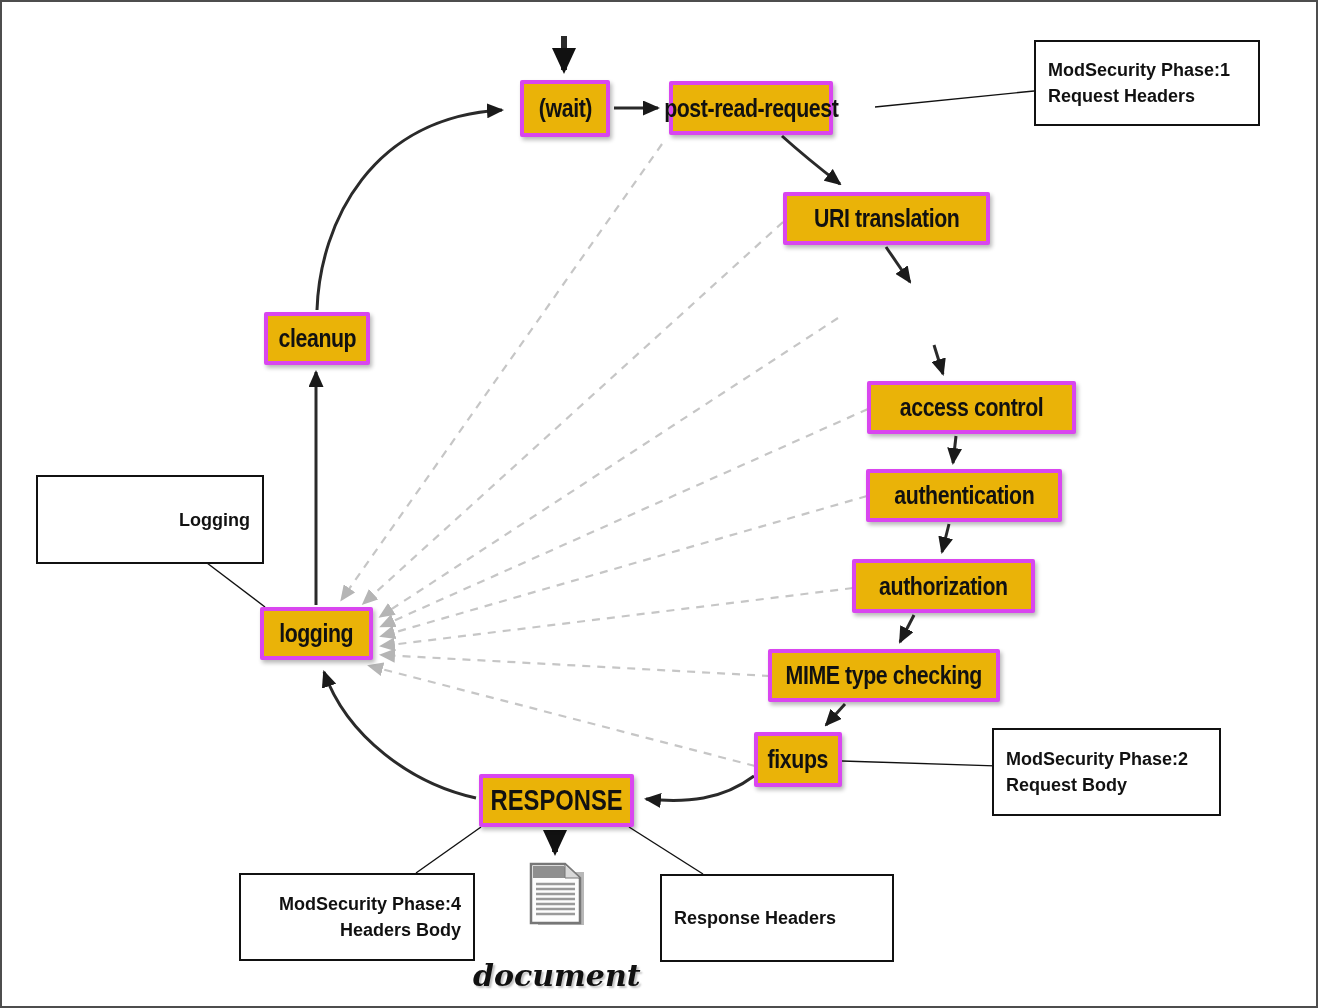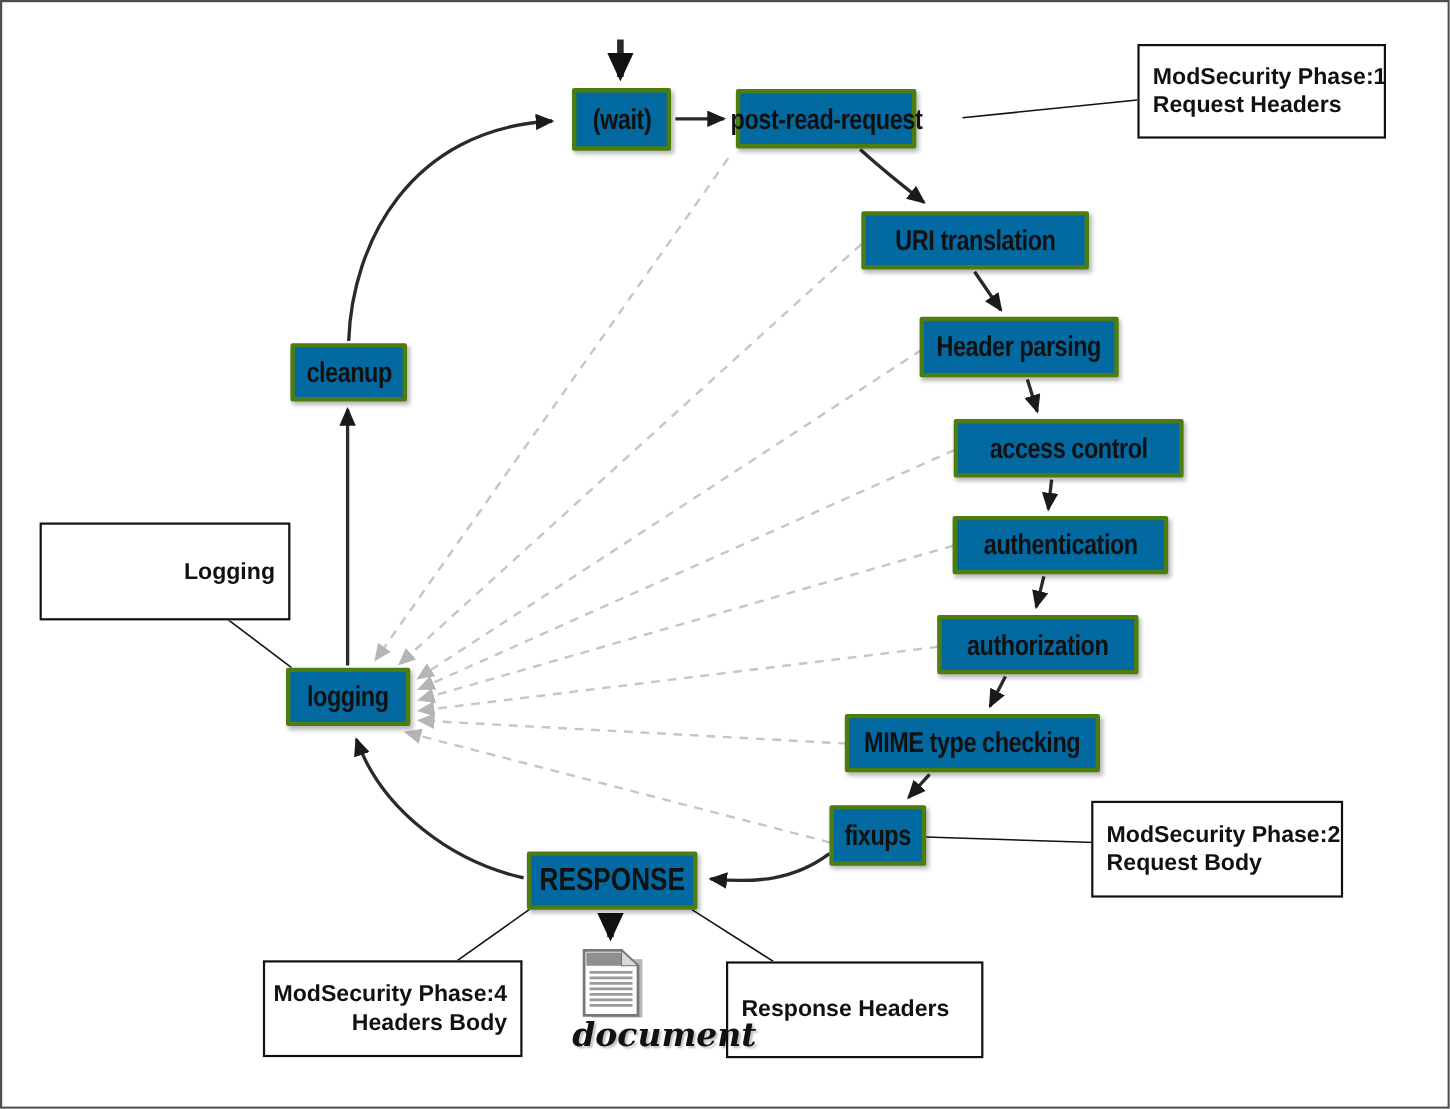--- a/index.html
+++ b/index.html
@@ -9,22 +9,22 @@
     background:#ffffff;
     border:2px solid #4d4d4d;
     box-sizing:border-box;
     overflow:hidden;
     font-family:"Liberation Sans", sans-serif;
   }
   #wires{position:absolute;left:0;top:0;width:1318px;height:1008px;}
   .node{
     position:absolute;
     box-sizing:border-box;
-    background:#0369a1;
-    border:4px solid #4d7c0f;
+    background:#eab308;
+    border:4px solid #d946ef;
     border-radius:2px;
     display:flex;align-items:center;justify-content:center;
     box-shadow:2px 3px 4px rgba(0,0,0,0.28);
     z-index:3;
   }
   .nlabel{
     font-weight:bold;
     font-size:26px;
     color:#111;
     white-space:nowrap;
@@ -37,39 +37,37 @@
     position:absolute;
     box-sizing:border-box;
     background:#ffffff;
     border:2px solid #111;
     display:flex;flex-direction:column;justify-content:center;
     padding:0 12px;
     z-index:3;
   }
   .c-line{
     font-weight:bold;
-    font-size:21px;
+    font-size:18px;
     line-height:26px;
     color:#111;
     white-space:nowrap;
   }
   .callout-right{align-items:flex-end;text-align:right;}
   .callout-left{align-items:flex-start;text-align:left;}
   .doc-label{
     position:absolute;
-    left:471px;top:922px;width:180px;
-    text-align:center;
+    left:471px;top:956px;width:180px;
     font-family:"DejaVu Serif", serif;
     font-style:italic;
     font-weight:bold;
     font-size:30px;
     color:#111;
     z-index:3;
     text-shadow:2px 2px 2px rgba(0,0,0,0.25);
-    margin-left:41px;
   }
 </style>
 </head>
 <body>
 
 <div id="stage">
 
   <svg id="wires" viewBox="0 0 1318 1008" xmlns="http://www.w3.org/2000/svg">
     <defs>
       <marker id="arrow" markerUnits="userSpaceOnUse" markerWidth="17" markerHeight="15" refX="15" refY="7.5" orient="auto">
@@ -141,23 +139,20 @@
   </div>
 
   <div class="node" style="left:667px;top:79px;width:164px;height:54px">
     <span class="nlabel">post-read-request</span>
   </div>
 
   <div class="node" style="left:781px;top:190px;width:207px;height:53px">
     <span class="nlabel">URI translation</span>
   </div>
 
-  <div class="node" style="left:834px;top:286px;width:181px;height:55px">
-    <span class="nlabel">Header parsing</span>
-  </div>
 
   <div class="node" style="left:865px;top:379px;width:209px;height:53px">
     <span class="nlabel">access control</span>
   </div>
 
   <div class="node" style="left:864px;top:467px;width:196px;height:53px">
     <span class="nlabel">authentication</span>
   </div>
 
   <div class="node" style="left:850px;top:557px;width:183px;height:54px">

